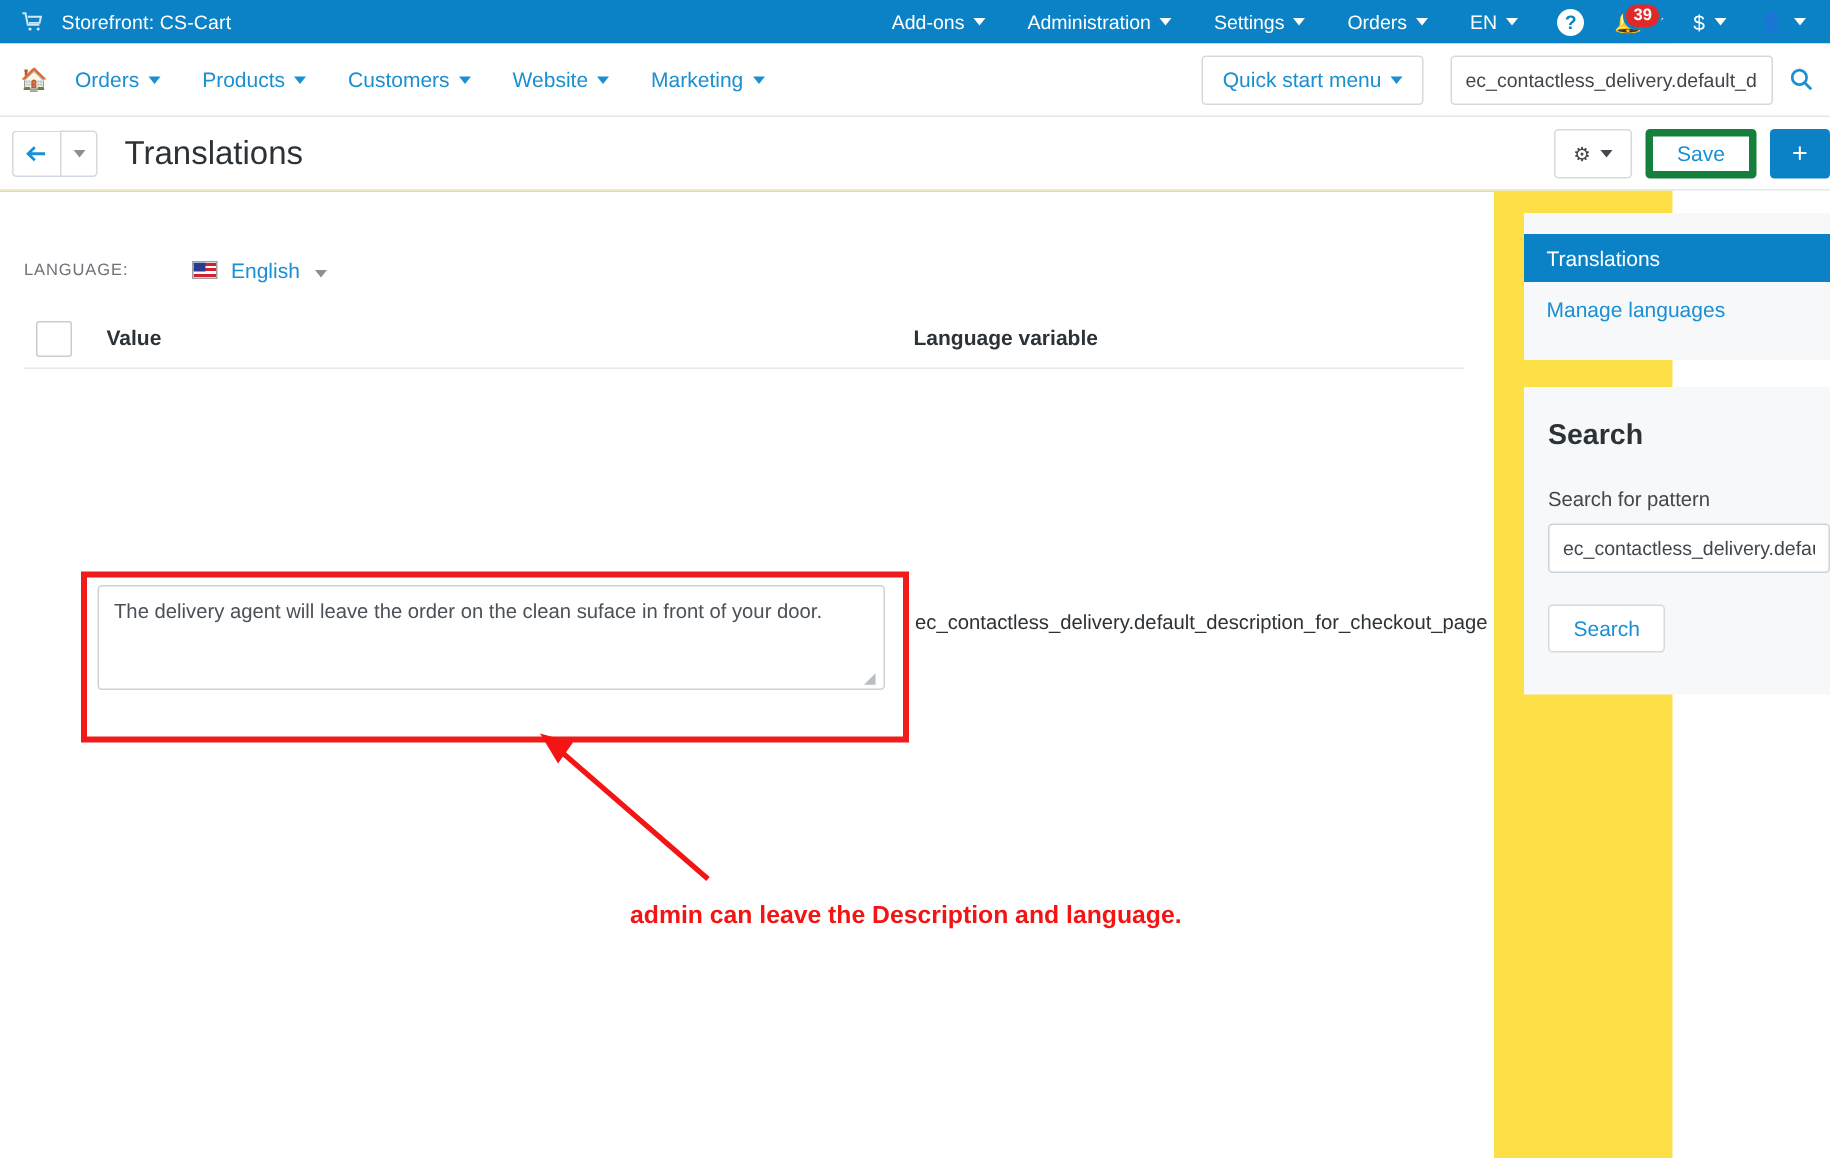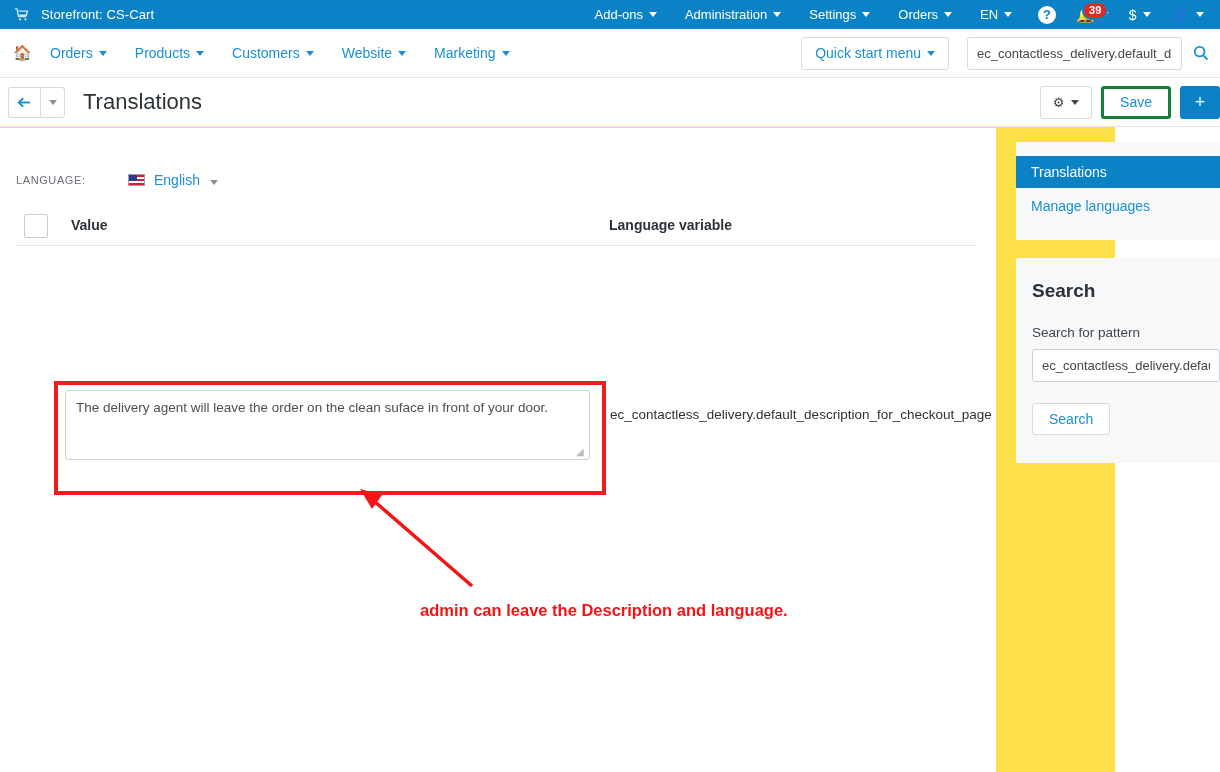--- a/index.html
+++ b/index.html
@@ -105,21 +105,21 @@
   }
   .page-title { margin-left: 18px; font-size: 22px; color: #2c3338; font-weight: normal; }
   .title-right { margin-left: auto; display: flex; align-items: center; height: 49px; }
   .gear-btn {
     border: 1px solid #d5dade; border-radius: 3px; background: #fff;
     height: 33px; min-width: 52px; padding: 0 9px;
     display: flex; align-items: center; justify-content: center; gap: 5px;
     color: #41474c; cursor: pointer; font-size: 13px;
   }
   .save-btn {
-    margin-left: 9px; border: 3px solid #15803d; border-radius: 3px; background: #fff;
+    margin-left: 9px; border: 5px solid #15803d; border-radius: 3px; background: #fff;
     height: 33px; padding: 0 16px; color: #1a8fd1; font-size: 14px;
     display: flex; align-items: center; cursor: pointer;
   }
   .plus-btn {
     margin-left: 9px; background: #0b82c5; color: #fff;
     height: 33px; width: 40px; border-radius: 3px;
     display: flex; align-items: center; justify-content: center;
     font-size: 18px; cursor: pointer;
   }
 

